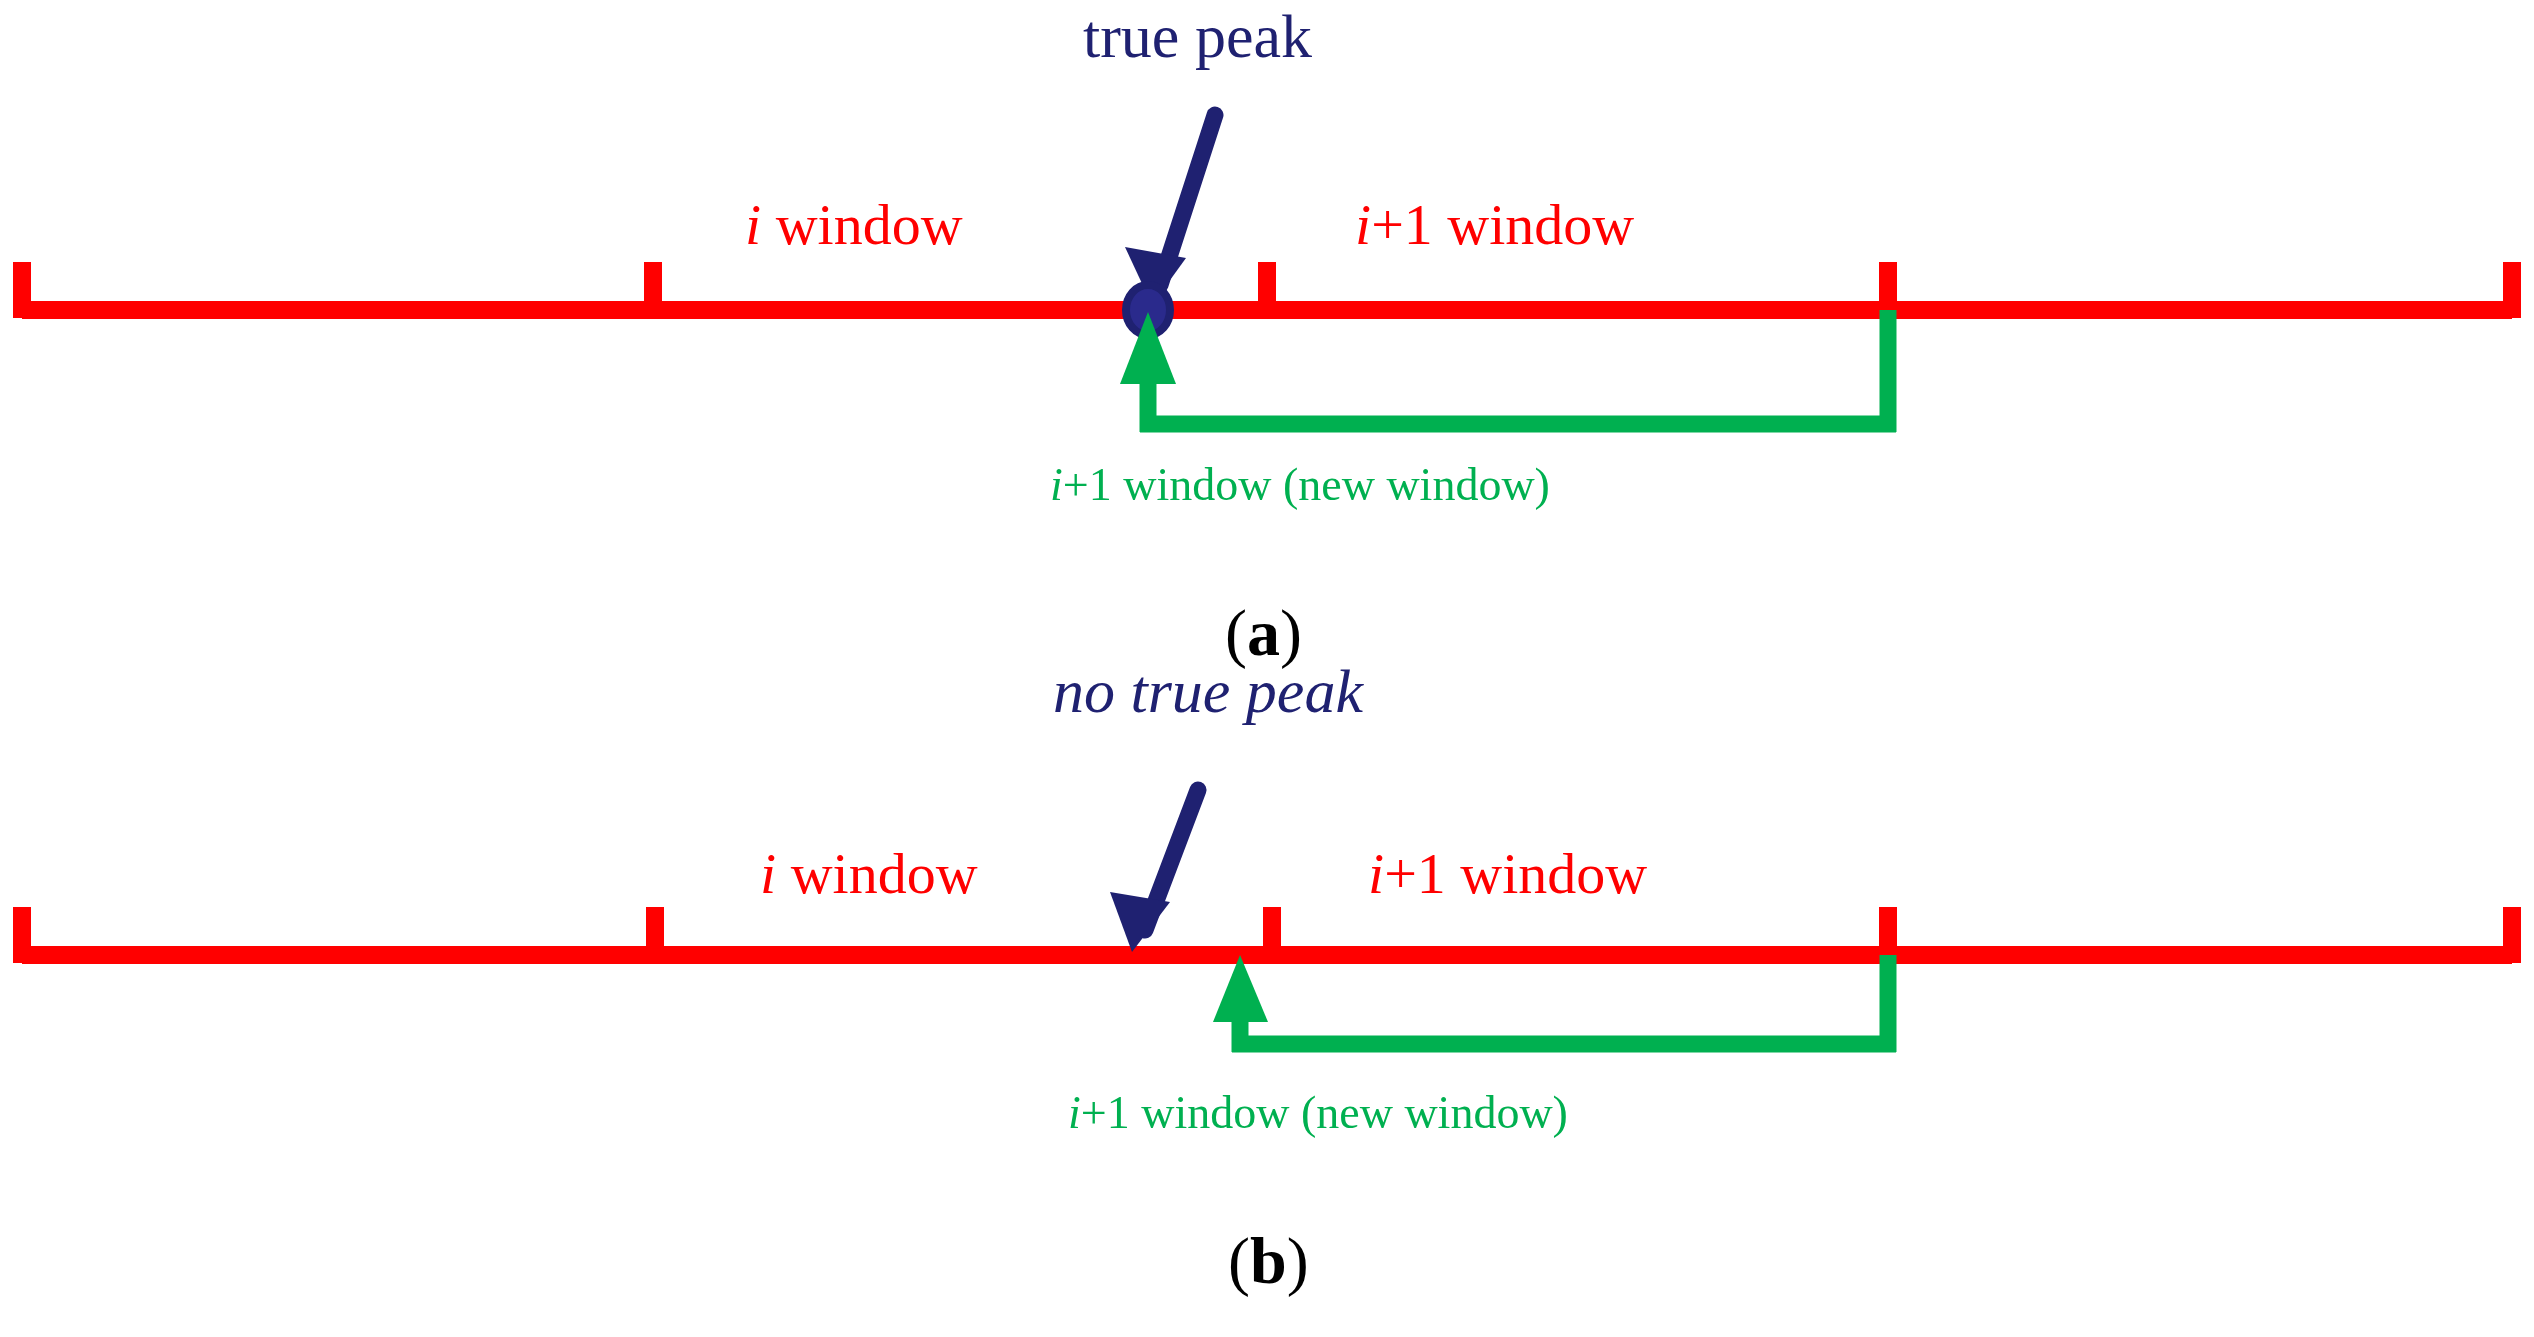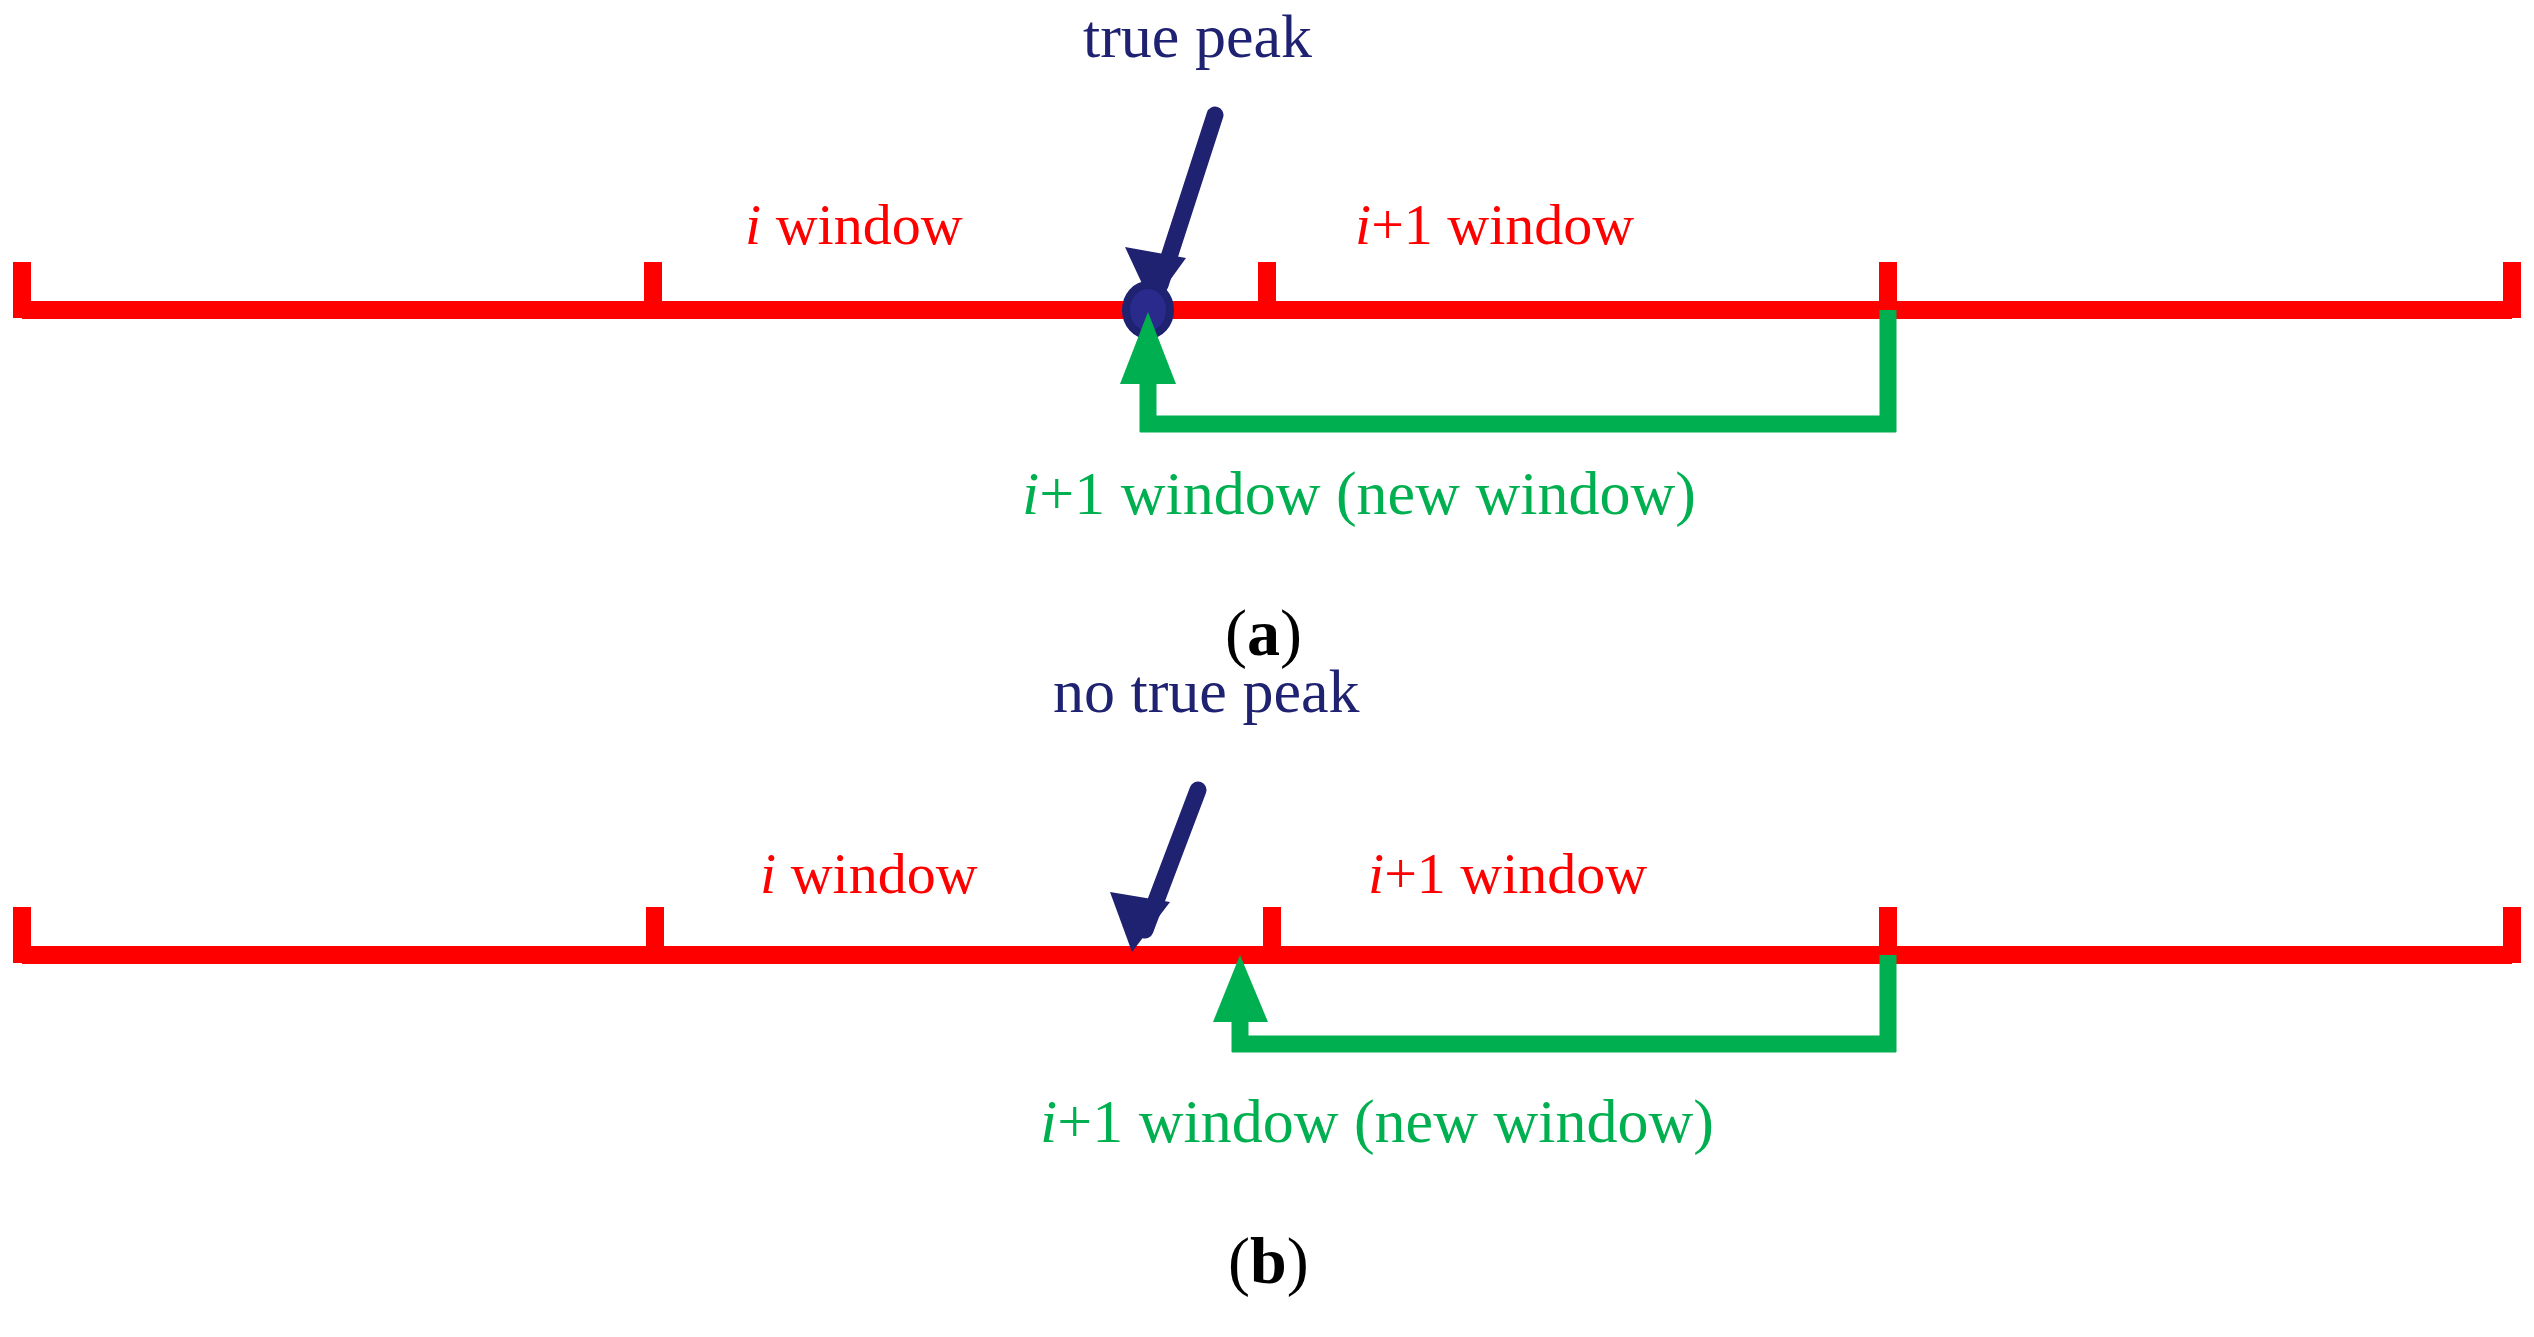--- a/index.html
+++ b/index.html
@@ -18,21 +18,21 @@
   .panel { position: absolute; left: 0; top: 0; width: 2534px; }
 
   
   .lbl {
     position: absolute;
     white-space: nowrap;
     line-height: 1;
   }
   .lbl-red   { color: #FF0000; font-size: 58px; }
   .lbl-blue  { color: #1F2171; font-size: 62px; }
-  .lbl-green { color: #00B050; font-size: 62px; }
+  .lbl-green { color: #00B050; font-size: 46px; margin-left: 28px; }
   .lbl-black { color: #000000; font-size: 66px; }
   .ital { font-style: italic; }
 
   
   svg.overlay {
     position: absolute;
     left: 0; top: 0;
     width: 2534px;
     height: 1337px;
     pointer-events: none;
@@ -109,21 +109,21 @@
       </g>
 
       <g>
         <line x1="1240" y1="1018" x2="1240" y2="1052" stroke="#00B050" stroke-width="17"></line>
         <polygon points="1240,955 1213,1022 1268,1022" fill="#00B050"></polygon>
         <line x1="1232" y1="1044" x2="1896" y2="1044" stroke="#00B050" stroke-width="17"></line>
         <line x1="1888" y1="955" x2="1888" y2="1052" stroke="#00B050" stroke-width="17"></line>
       </g>
     </svg>
 
-    <div class="lbl lbl-blue" style="left:1053px; top:660px;">
+    <div class="lbl lbl-blue" style="left:1053px; top:660px;font-style:italic;">
       <span>no true peak</span>
     </div>
 
     <div class="lbl lbl-red" style="left:760px; top:845px;">
       <span class="ital">i</span><span> window</span>
     </div>
 
     <div class="lbl lbl-red" style="left:1368px; top:845px;">
       <span class="ital">i</span><span>+1 window</span>
     </div>

